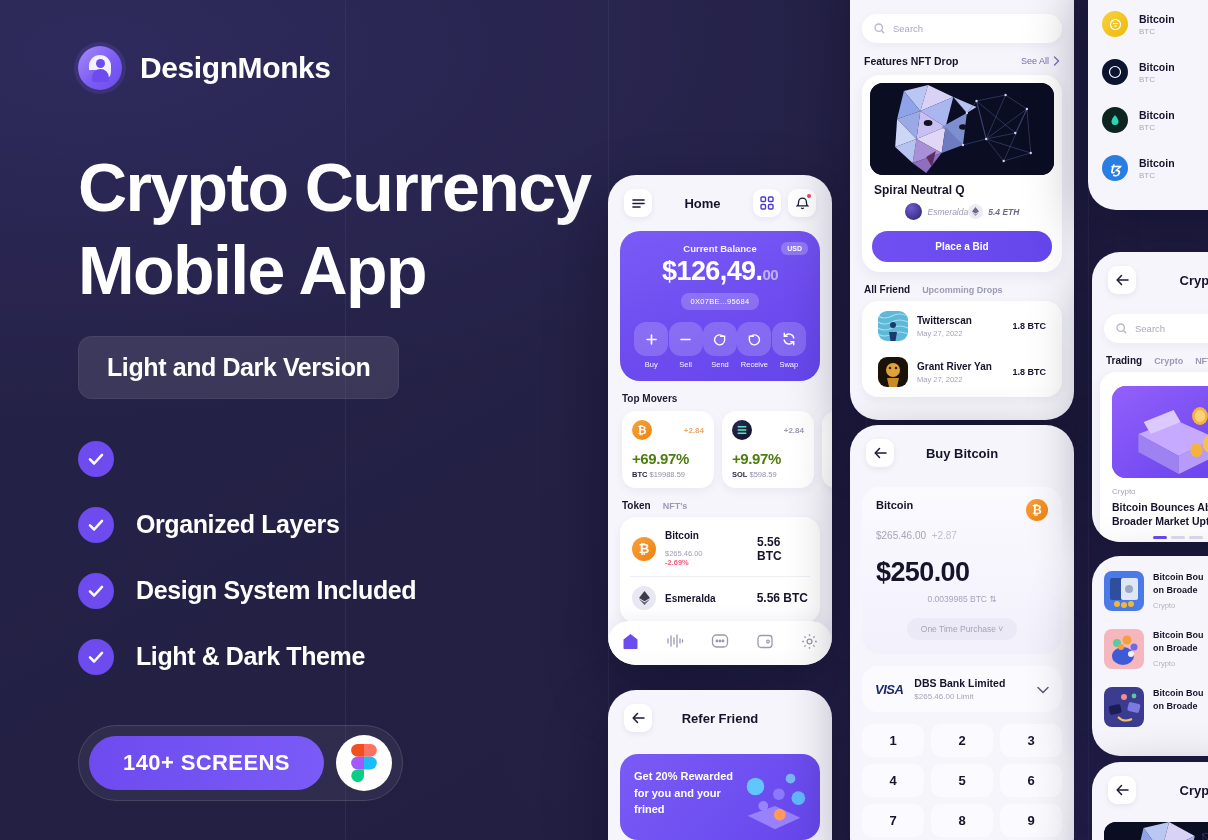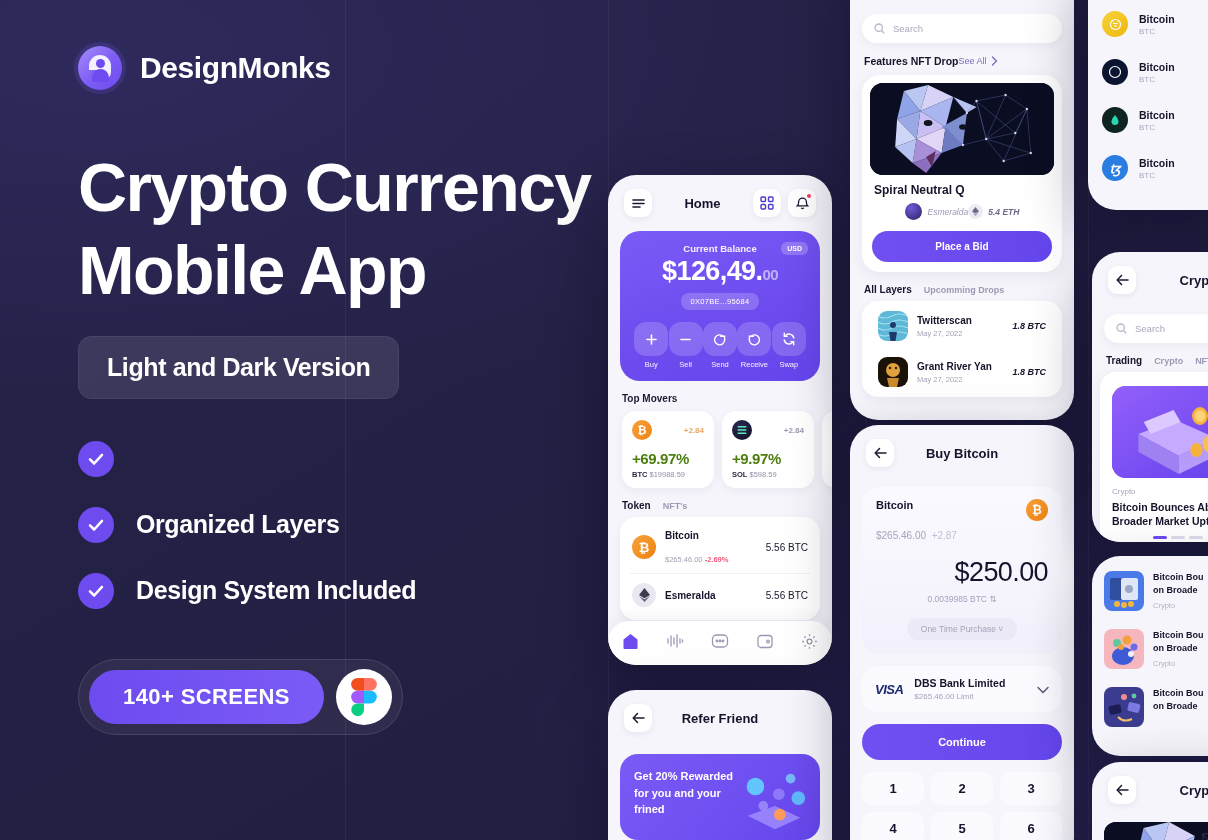--- a/index.html
+++ b/index.html
@@ -152,23 +152,23 @@
   .tab-on{font-size:10px;font-weight:700;color:#15142b;}
   .tab-off{font-size:9px;color:#9b9ab4;font-weight:600;}
 
   .token-card{ margin:0 12px;background:#fff;border-radius:16px;padding:4px 10px; box-shadow:0 3px 10px rgba(40,28,96,.06);}
   .token-row{display:flex;align-items:center;gap:9px;padding:9px 2px;border-bottom:1px solid #f0eff7;}
   .token-row:last-child{border-bottom:none;}
   .t-ico{width:24px;height:24px;border-radius:50%;flex:none;display:flex;align-items:center;justify-content:center;color:#fff;font-size:13px;font-weight:700;}
   .t-ico.btc{background:linear-gradient(135deg,#f7a23b,#ef8110);}
   .t-ico.eth{background:#e9e8f2;}
   .t-name{font-size:10px;font-weight:700;color:#15142b;}
-  .t-sub{font-size:7.5px;color:#a0a0b6;margin-top:14px;}
+  .t-sub{font-size:7.5px;color:#a0a0b6;margin-top:8px;}
   .t-sub i{font-style:normal;color:#f2597d;font-weight:700;}
-  .t-amt{margin-left:auto;font-size:10px;font-weight:400;color:#15142b;padding-left:20px;}
+  .t-amt{margin-left:auto;font-size:12px;font-weight:700;color:#15142b;padding-left:20px;}
 
   .tabbar{
     position:absolute;left:0;right:0;bottom:0;height:44px;background:#fff;
     border-radius:26px 26px 28px 28px;
     display:flex;align-items:center;justify-content:space-around;
     box-shadow:0 -4px 16px rgba(40,28,96,.06);
   }
 
   
   #phone-refer{ left:608px; top:690px; width:224px; height:200px; }
@@ -180,53 +180,53 @@
   .refer-banner p{font-size:11px;font-weight:700;line-height:1.5;max-width:62%;}
   .refer-art{position:absolute;right:8px;top:14px;width:78px;height:70px;}
 
   
   #phone-nft{ left:850px; top:-60px; width:224px; height:480px; }
   .search-bar{
     margin:10px 12px 0;background:#fff;border-radius:18px;padding:9px 12px;
     display:flex;align-items:center;gap:8px; box-shadow:0 3px 10px rgba(40,28,96,.05);
   }
   .search-bar span{font-size:9.5px;color:#a9a8bd;}
-  .row-between{display:flex;align-items:center;justify-content:flex-start;padding:12px 14px 8px;}
+  .row-between{display:flex;align-items:center;justify-content:space-between;padding:12px 14px 8px;}
   .row-between .h{font-size:10.5px;font-weight:700;color:#15142b;}
   .see-all{font-size:9px;color:#7d6bb8;display:flex;align-items:center;gap:4px;}
   .nft-card{margin:0 12px;background:#fff;border-radius:18px;padding:8px; box-shadow:0 4px 14px rgba(40,28,96,.07);}
   .nft-img{height:92px;border-radius:13px;background:#0b0d22;overflow:hidden;position:relative;}
   .nft-name{font-size:12px;font-weight:700;color:#15142b;padding:8px 4px 0;}
   .nft-meta{display:flex;align-items:center;justify-content:center;padding:6px 4px 4px;font-style:italic;}
   .nft-owner{display:flex;align-items:center;gap:6px;font-size:8.5px;color:#9a99b2;}
   .ow-av{width:17px;height:17px;border-radius:50%;background:radial-gradient(circle at 35% 30%,#6d5bd6,#2a2160);}
   .eth-pill{display:flex;align-items:center;gap:5px;font-size:8.5px;color:#6b6a85;font-weight:600;}
   .eth-cir{width:15px;height:15px;border-radius:50%;background:#ecebf5;display:flex;align-items:center;justify-content:center;}
   .bid-btn{
     margin:7px 2px 2px;background:linear-gradient(90deg,#7150f2,#6546ec);
     color:#fff;font-size:10px;font-weight:600;text-align:center;
     padding:10px;border-radius:18px;
   }
   .drop-row{display:flex;align-items:center;gap:9px;padding:8px 10px;}
   .drop-thumb{width:30px;height:30px;border-radius:9px;flex:none;overflow:hidden;}
   .drop-name{font-size:10px;font-weight:700;color:#15142b;}
   .drop-date{font-size:7.5px;color:#a3a2b8;margin-top:3px;}
-  .drop-amt{margin-left:auto;font-size:9px;font-weight:700;color:#15142b;font-style:italic;}
+  .drop-amt{margin-left:auto;font-size:9px;font-weight:700;color:#15142b;}
 
   
   #phone-buy{ left:850px; top:425px; width:224px; height:440px; }
   .buy-card{
     margin:10px 12px 0;background:linear-gradient(180deg,#fbfaff,#f2f0fb);
     border-radius:18px;padding:12px 14px 14px;position:relative;
   }
   .buy-coin-name{font-size:11px;font-weight:700;color:#15142b;}
   .buy-coin-sub{font-size:10px;color:#a5a4ba;margin-top:19px;}
   .buy-coin-sub i{font-style:normal;color:#bfbed2;}
   .buy-ico{position:absolute;right:14px;top:12px;width:22px;height:22px;border-radius:50%;background:linear-gradient(135deg,#f7a23b,#ef8110);display:flex;align-items:center;justify-content:center;color:#fff;font-weight:700;font-size:12px;}
-  .buy-amount{text-align:right;font-size:27px;font-weight:400;color:#15142b;margin-top:16px;letter-spacing:-.6px;}
+  .buy-amount{text-align:left;font-size:27px;font-weight:700;color:#15142b;margin-top:16px;letter-spacing:-.6px;}
   .buy-btc{text-align:center;font-size:8.5px;color:#a5a4ba;margin-top:6px;}
   .buy-select{margin:14px auto 0;width:max-content;font-size:8.5px;color:#a5a4ba;background:rgba(230,228,243,.6);padding:6px 14px;border-radius:12px;}
 
   .bank-card{
     margin:12px 12px 0;background:#fbfaff;border-radius:16px;padding:11px 13px;
     display:flex;align-items:center;gap:11px;
   }
   .visa{font-size:13px;font-weight:700;font-style:italic;color:#1a2a6c;letter-spacing:-.5px;}
   .bank-name{font-size:10.5px;font-weight:700;color:#15142b;}
   .bank-sub{font-size:8px;color:#a5a4ba;margin-top:3px;}
@@ -307,20 +307,28 @@
         </span>
         <span class="feature-label">Organized Layers</span>
       </div>
       <div class="feature">
         <span class="check">
           <svg viewBox="0 0 24 24" fill="none" stroke="#fff" stroke-width="3.4" stroke-linecap="round" stroke-linejoin="round">
               <polyline points="4,12.5 9.5,18 20,6.5"></polyline>
             </svg>
         </span>
         <span class="feature-label">Design System Included</span>
+      </div>
+      <div class="feature">
+        <span class="check">
+          <svg viewBox="0 0 24 24" fill="none" stroke="#fff" stroke-width="3.4" stroke-linecap="round" stroke-linejoin="round">
+              <polyline points="4,12.5 9.5,18 20,6.5"></polyline>
+            </svg>
+        </span>
+        <span class="feature-label">Light &amp; Dark Theme</span>
       </div>
     </div>
 
     <div class="screens-pill">
       <div class="screens-inner">140+ SCREENS</div>
       <div class="figma-badge">
         <svg width="26" height="38" viewBox="0 0 26 38">
           <path d="M6.5 0h6.5v12.7H6.5A6.35 6.35 0 0 1 6.5 0z" fill="#f24e1e"></path>
           <path d="M13 0h6.5a6.35 6.35 0 0 1 0 12.7H13z" fill="#ff7262"></path>
           <path d="M13 12.7h6.5a6.35 6.35 0 0 1 0 12.7H13z" fill="#1abcfe"></path>
@@ -637,21 +645,21 @@
                   <path d="M3.5 7.2 0 5.2 3.5 9 7 5.2z" fill="#9a99b2"></path>
                 </svg>
             </span>
             <span>5.4 ETH</span>
           </div>
         </div>
         <div class="bid-btn">Place a Bid</div>
       </div>
 
       <div class="tabs-row">
-        <div class="tab-on">All Layers</div>
+        <div class="tab-on">All Friend</div>
         <div class="tab-off">Upcomming Drops</div>
       </div>
 
       <div class="token-card" style="padding:2px 6px">
         <div class="drop-row">
           <span class="drop-thumb">
             <svg viewBox="0 0 30 30" width="30" height="30">
                 <rect width="30" height="30" fill="#5fb8d8"></rect>
                 <g stroke="#9fe0f0" stroke-width="1.2" fill="none">
                   <path d="M0 5q7 4 14 0t16 0"></path>
@@ -726,21 +734,20 @@
           <div class="bank-name">DBS Bank Limited</div>
           <div class="bank-sub">$265.46.00 Limit</div>
         </div>
         <span style="margin-left:auto">
           <svg width="12" height="8" viewBox="0 0 12 8" fill="none" stroke="#55546e" stroke-width="1.4" stroke-linecap="round">
               <polyline points="1,1.5 6,6.5 11,1.5"></polyline>
             </svg>
         </span>
       </div>
 
-      <div class="continue-btn">Continue</div>
 
       <div class="keypad">
         <div class="key">1</div>
         <div class="key">2</div>
         <div class="key">3</div>
         <div class="key">4</div>
         <div class="key">5</div>
         <div class="key">6</div>
         <div class="key">7</div>
         <div class="key">8</div>

